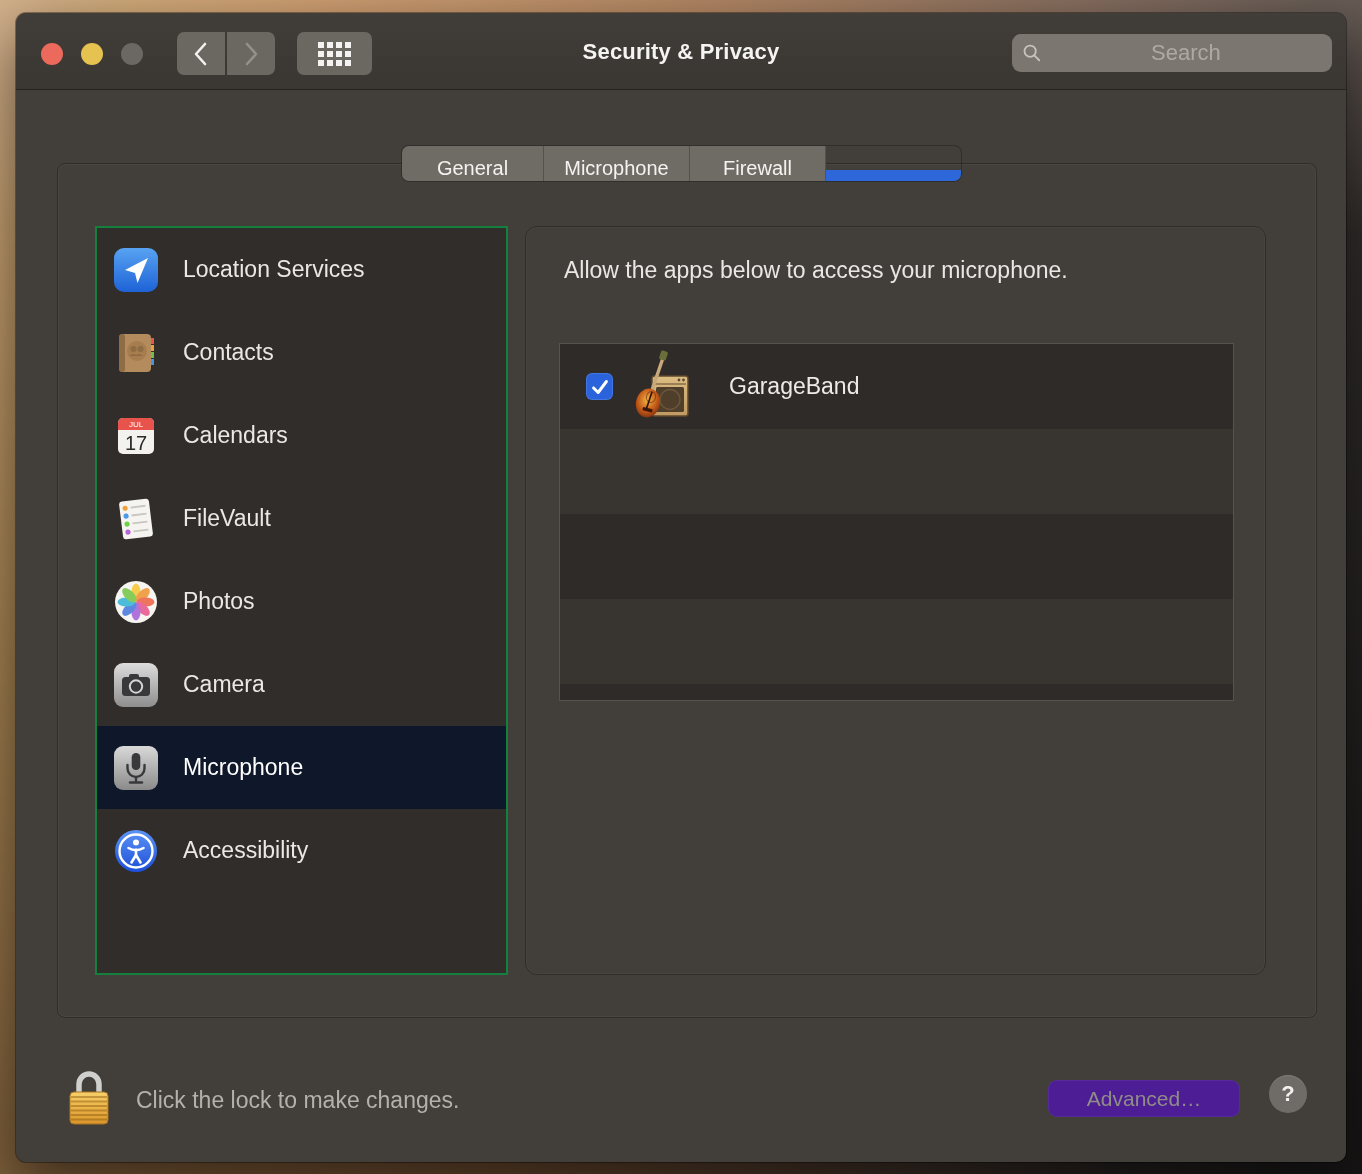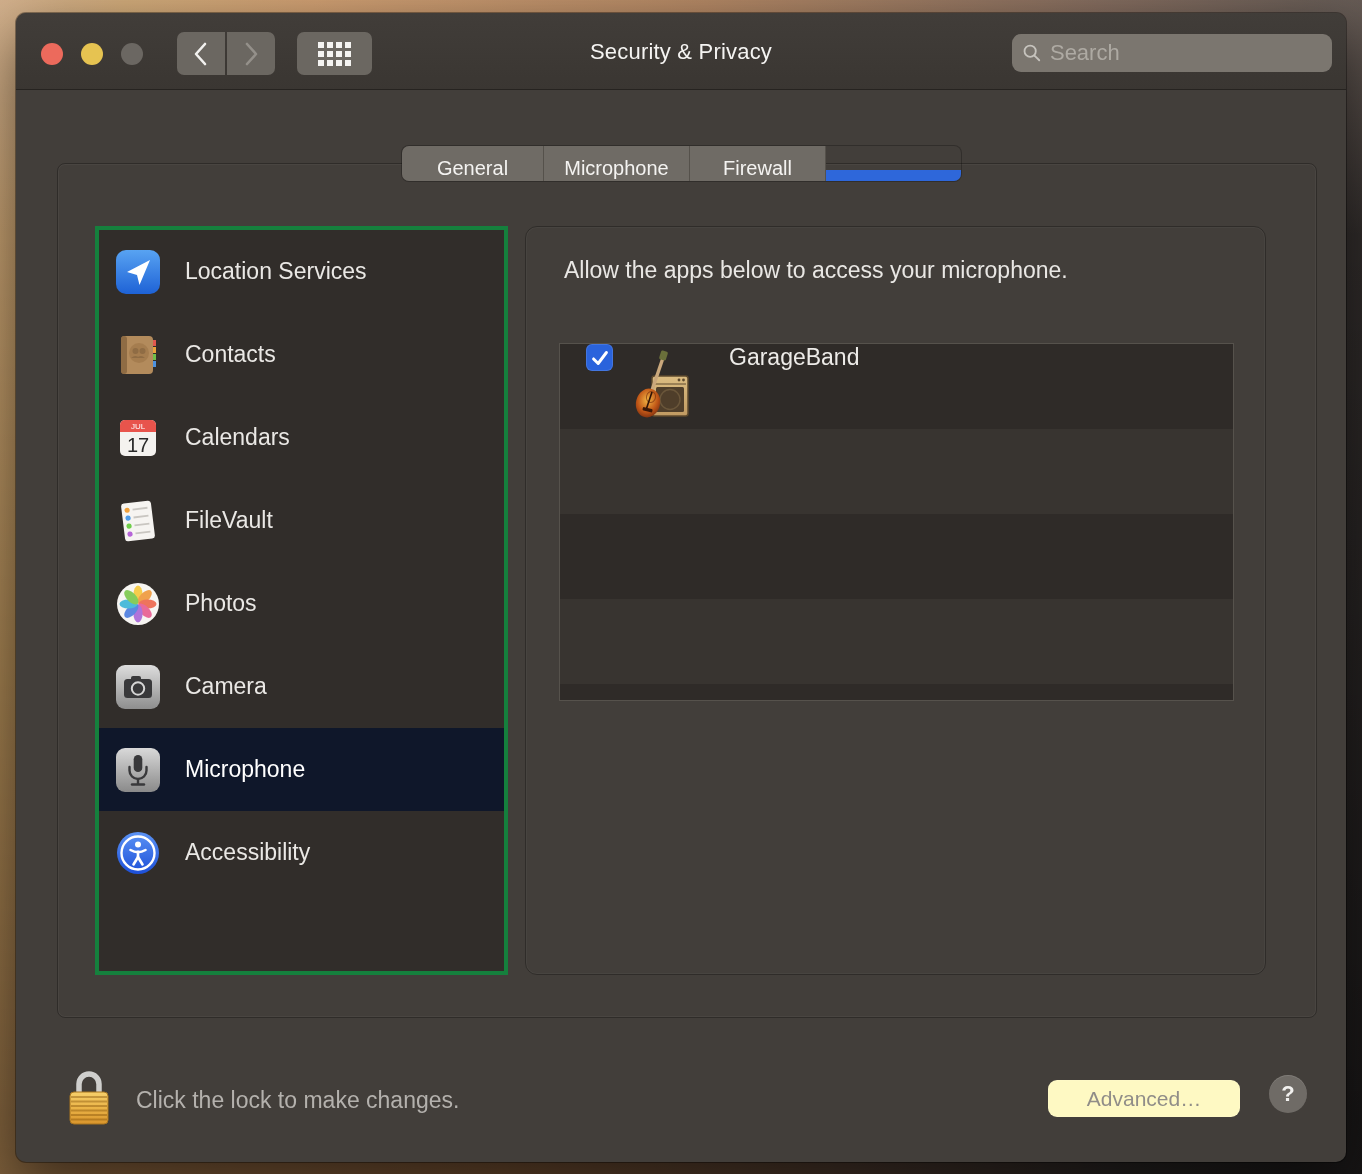--- a/index.html
+++ b/index.html
@@ -34,30 +34,30 @@
   .navbtn.fwd{ left:211px; border-top-left-radius:0; border-bottom-left-radius:0; }
   .gridbtn{
     position:absolute; left:281px; top:19px; width:75px; height:43px; border-radius:7px;
     background:#6b6761; display:flex; align-items:center; justify-content:center;
   }
   .dotgrid{ display:grid; grid-template-columns:repeat(4,6px); grid-template-rows:repeat(3,6px); gap:3px; }
   .dotgrid i{ background:#f4f3f1; width:6px; height:6px; }
   .win-title{
     position:absolute; left:0; right:0; top:0; height:77px;
     display:flex; align-items:center; justify-content:center;
-    color:#f5f4f2; font-size:22px; font-weight:400; letter-spacing:0.2px;
+    color:#f5f4f2; font-size:22px; font-weight:700; letter-spacing:0.2px;
     pointer-events:none;
   }
   .searchfield{
     position:absolute; right:14px; top:21px; width:320px; height:38px;
     background:#7b766f; border-radius:9px; display:flex; align-items:center; padding:0 10px;
   }
   .searchfield input{
     background:transparent; border:none; outline:none; width:100%;
-    font-family:"Liberation Sans",sans-serif; font-size:22px; color:#efeeec; margin-left:8px;
+    font-family:"Liberation Sans",sans-serif; font-size:22px; color:#efeeec; margin-left:8px;text-align:center;
   }
   .searchfield input::placeholder{ color:#aeaaa3; opacity:1; }
   
   .tabbar{
     position:absolute; left:386px; top:133px; height:35px; display:flex; z-index:5;
     border-radius:7px; overflow:hidden; box-shadow:0 0 0 1px rgba(0,0,0,0.25);
   }
   .tab{
     height:44px; background:#6f6b65; color:#f4f3f1; font-size:20px;
     display:flex; align-items:center; justify-content:center;
@@ -68,21 +68,21 @@
   .tab.t0{ width:142px; } .tab.t1{ width:146px; } .tab.t2{ width:136px; } .tab.t3{ width:135px; }
   
   .groupbox{
     position:absolute; left:41px; top:150px; width:1260px; height:855px;
     border:1px solid rgba(0,0,0,0.28); border-radius:8px;
     box-shadow:inset 0 0 0 1px rgba(255,255,255,0.04);
   }
   
   .sidebar{
     position:absolute; left:79px; top:213px; width:413px; height:749px;
-    background:#312d2a; border:4px solid #15803d; z-index:4;
+    background:#312d2a; border:2px solid #15803d; z-index:4;
   }
   .srow{
     height:83px; display:flex; align-items:center; padding-left:16px;
   }
   .srow.selected{ background:#0f172a; }
   .srow .sicon{ width:46px; height:46px; flex:0 0 46px; }
   .srow .slabel{ margin-left:24px; color:#eae8e5; font-size:23px; }
   .srow.selected .slabel{ color:#ffffff; }
   
   .rightpanel{
@@ -94,36 +94,36 @@
   .panel-heading{
     position:absolute; left:38px; top:30px; color:#e9e7e4; font-size:23px;
   }
   .applist{
     position:absolute; left:33px; top:116px; width:675px; height:358px;
     border:1px solid #56524c;
     background:repeating-linear-gradient(180deg,
       #2f2b28 0px, #2f2b28 85px,
       #383430 85px, #383430 170px);
   }
-  .approw{ height:85px; display:flex; align-items:flex-start; position:relative; }
+  .approw{ height:85px; display:flex; align-items:center; position:relative; }
   .checkbox{
     width:27px; height:27px; margin-left:26px; border-radius:6px;
     background:#2a63dc; display:flex; align-items:center; justify-content:center;
     box-shadow:inset 0 0 0 1px rgba(255,255,255,0.12);
   }
   .appicon{ position:absolute; left:70px; top:6px; width:62px; height:74px; }
   .appname{ margin-left:116px; color:#edebe8; font-size:23px; }
   
   .lockicon{ position:absolute; left:50px; top:1050px; width:46px; height:64px; }
   .locktext{
     position:absolute; left:120px; top:1074px; color:#b4b1ad; font-size:23px;
   }
   .advbtn{
     position:absolute; left:1032px; top:1067px; width:192px; height:37px;
-    background:#fef9c3; border-radius:9px; border:1px solid rgba(255,255,255,0.06);
+    background:#4c1d95; border-radius:9px; border:1px solid rgba(255,255,255,0.06);
     color:#908d88; font-size:21px; display:flex; align-items:center; justify-content:center;
   }
   .helpbtn{
     position:absolute; left:1253px; top:1062px; width:38px; height:38px; border-radius:50%;
     background:#6f6b66; color:#f2f1ef; font-size:22px; font-weight:600;
     display:flex; align-items:center; justify-content:center;
     box-shadow:inset 0 1px 0 rgba(255,255,255,0.12);
   }
 </style>
 </head>

